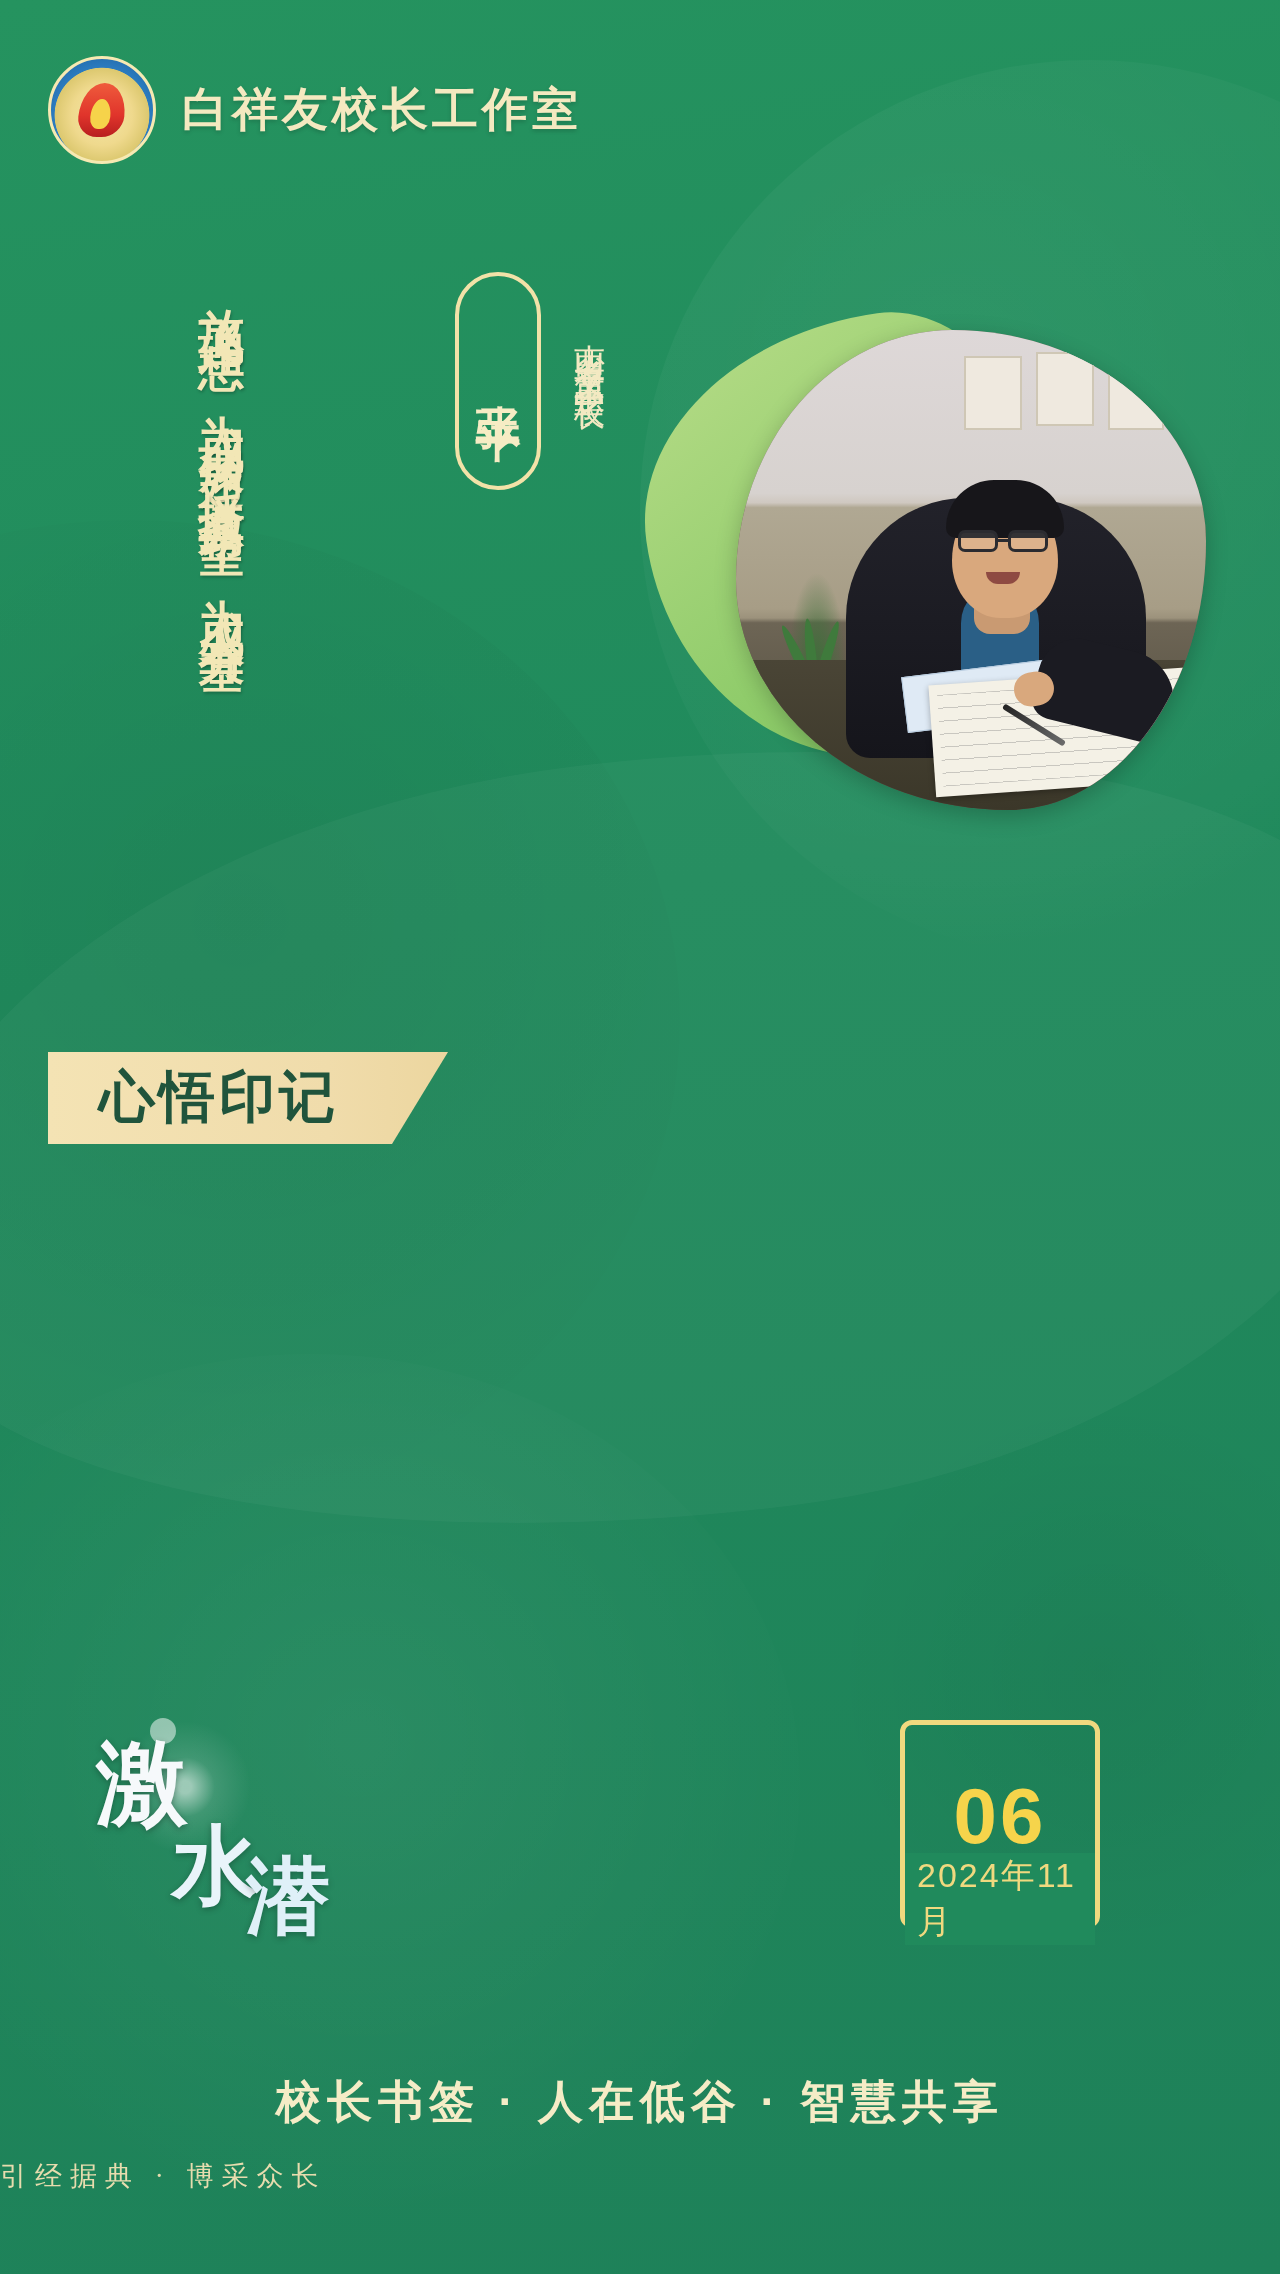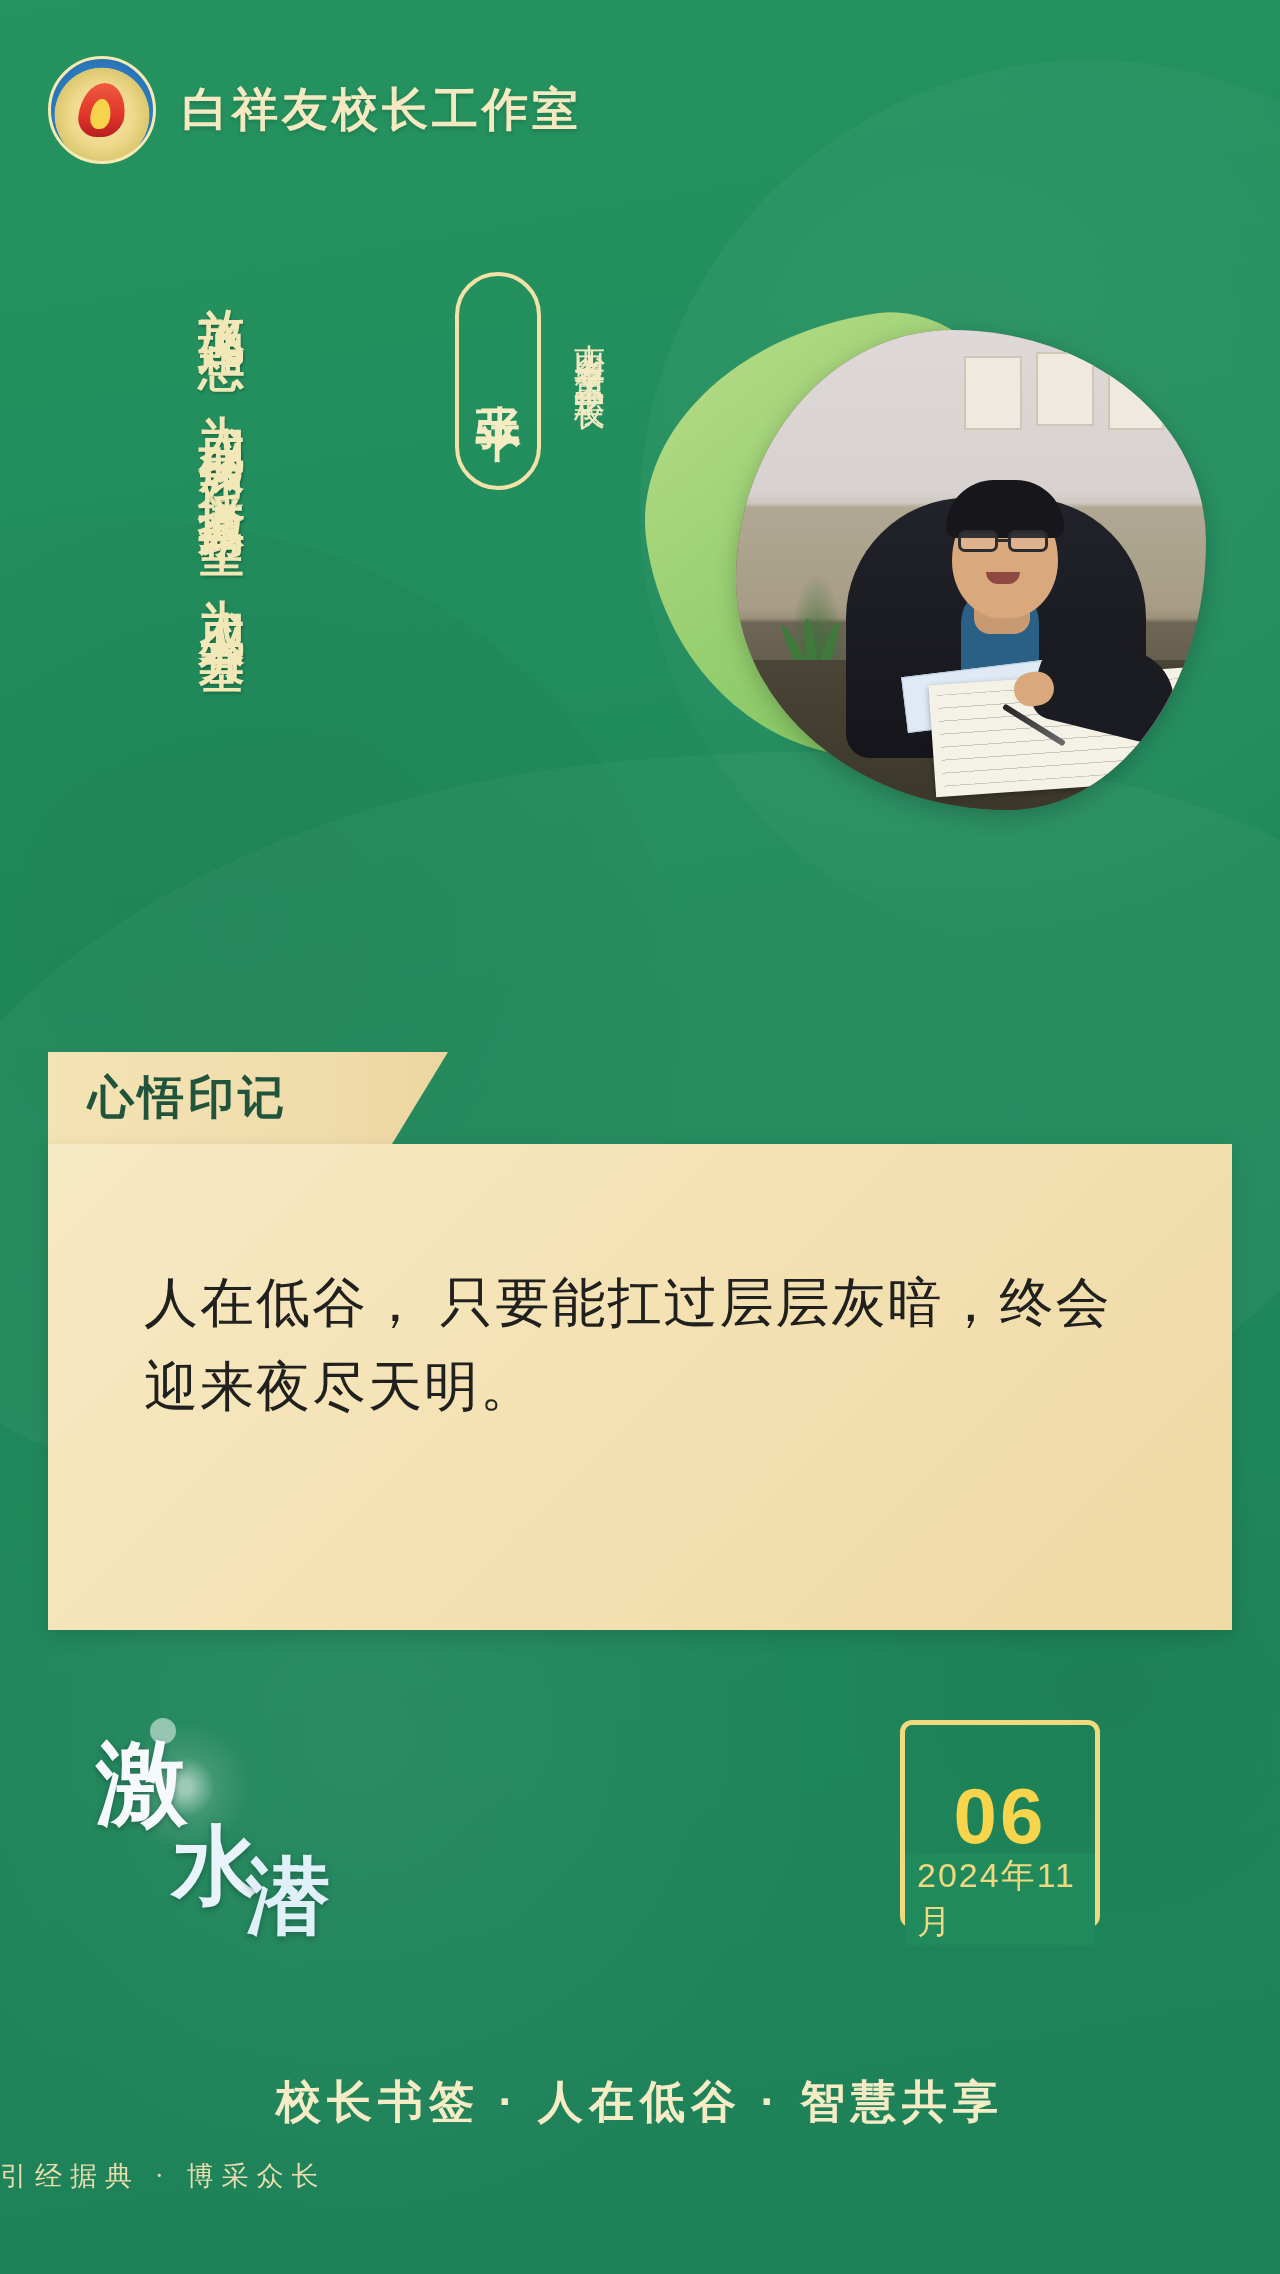--- a/index.html
+++ b/index.html
@@ -315,23 +315,23 @@
   .card-tab {
     position: absolute;
     left: 48px; top: 1052px;
     width: 400px; height: 92px;
     background: linear-gradient(90deg, #f4e3b4 0%, #f0dcab 70%, #ecd69f 100%);
     clip-path: polygon(0 0, 100% 0, 86% 100%, 0 100%);
     display: flex;
     align-items: center;
   }
   .card-tab .tab-text {
-    margin-left: 40px;
+    margin-left: 51px;
     color: #20543c;
-    font-size: 46px;
+    font-size: 56px;
     font-weight: 700;
     letter-spacing: 4px;
   }
   .card-body {
     position: absolute;
     left: 48px; top: 1144px;
     width: 1184px; height: 486px;
     background: linear-gradient(135deg, #f7e9c3 0%, #f4e2b4 45%, #efd9a4 100%);
     box-shadow: 0 6px 18px rgba(0,0,0,0.12);
   }
@@ -480,23 +480,20 @@
       <div class="ph-paper"></div>
       <div class="ph-arm"></div>
       <div class="ph-hand"></div>
       <div class="ph-pen"></div>
     </div>
   </div>
 
   <div class="card-tab">
     <div class="tab-text">心悟印记</div>
   </div>
-  <div class="card-body">
-    <div class="card-text">人在低谷， 只要能扛过层层灰暗，终会迎来夜尽天明。</div>
-  </div>
 
   <div class="splash"></div>
   <div class="brush-mark">
     <div class="ch c1">激</div>
     <div class="ch c2">水</div>
     <div class="ch c3">潜</div>
   </div>
 
   <div class="date-box">
     <div class="day">06</div>

